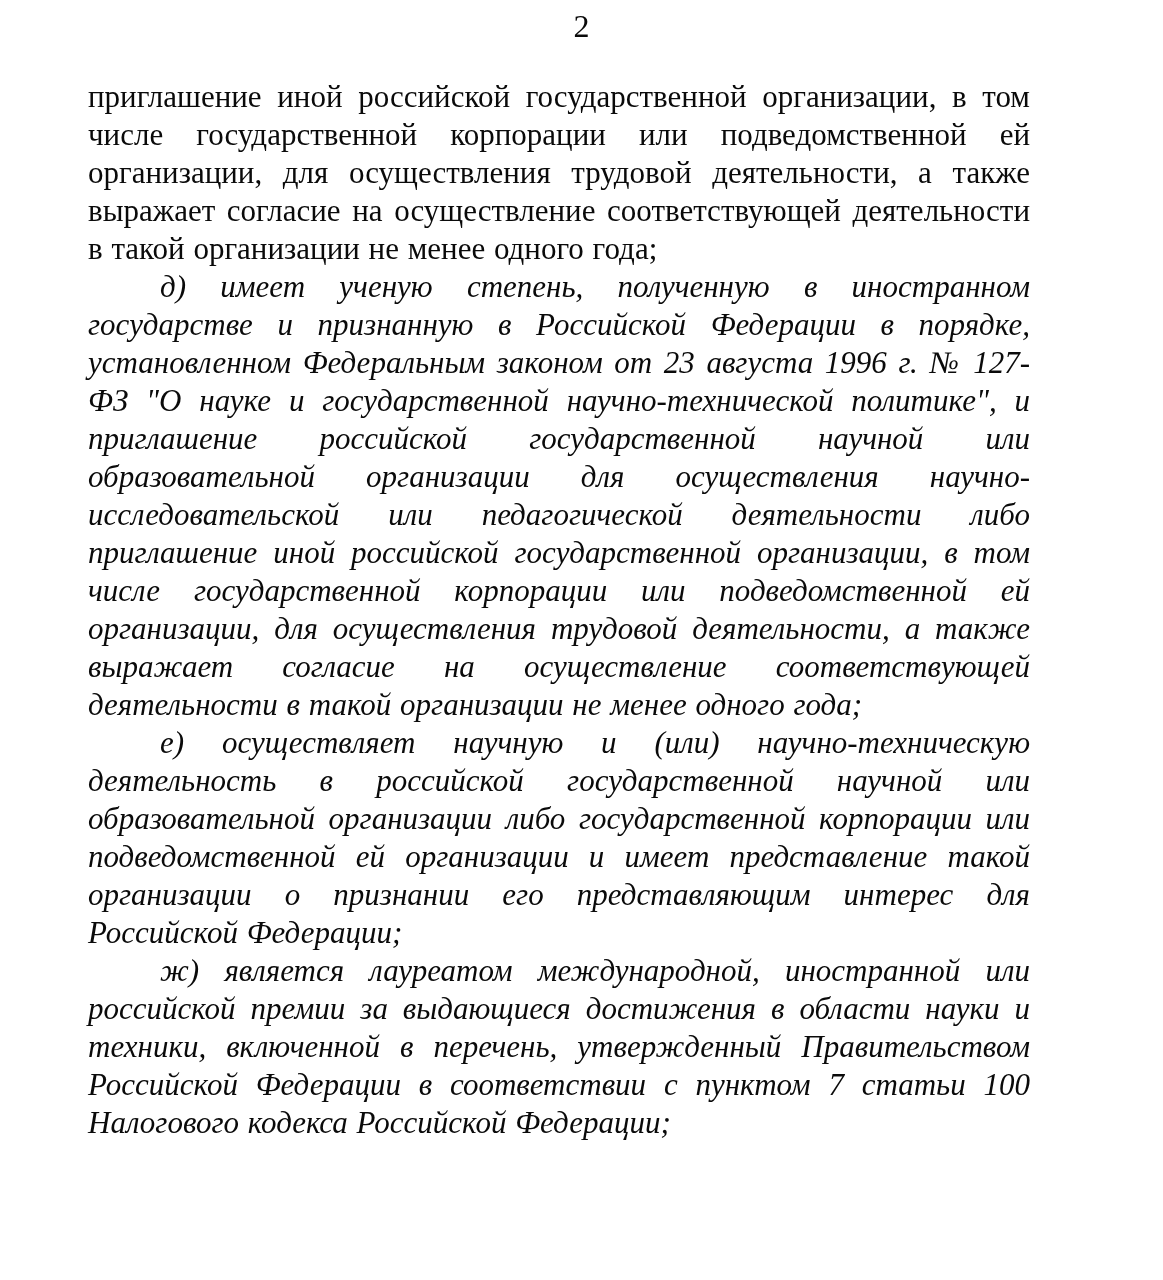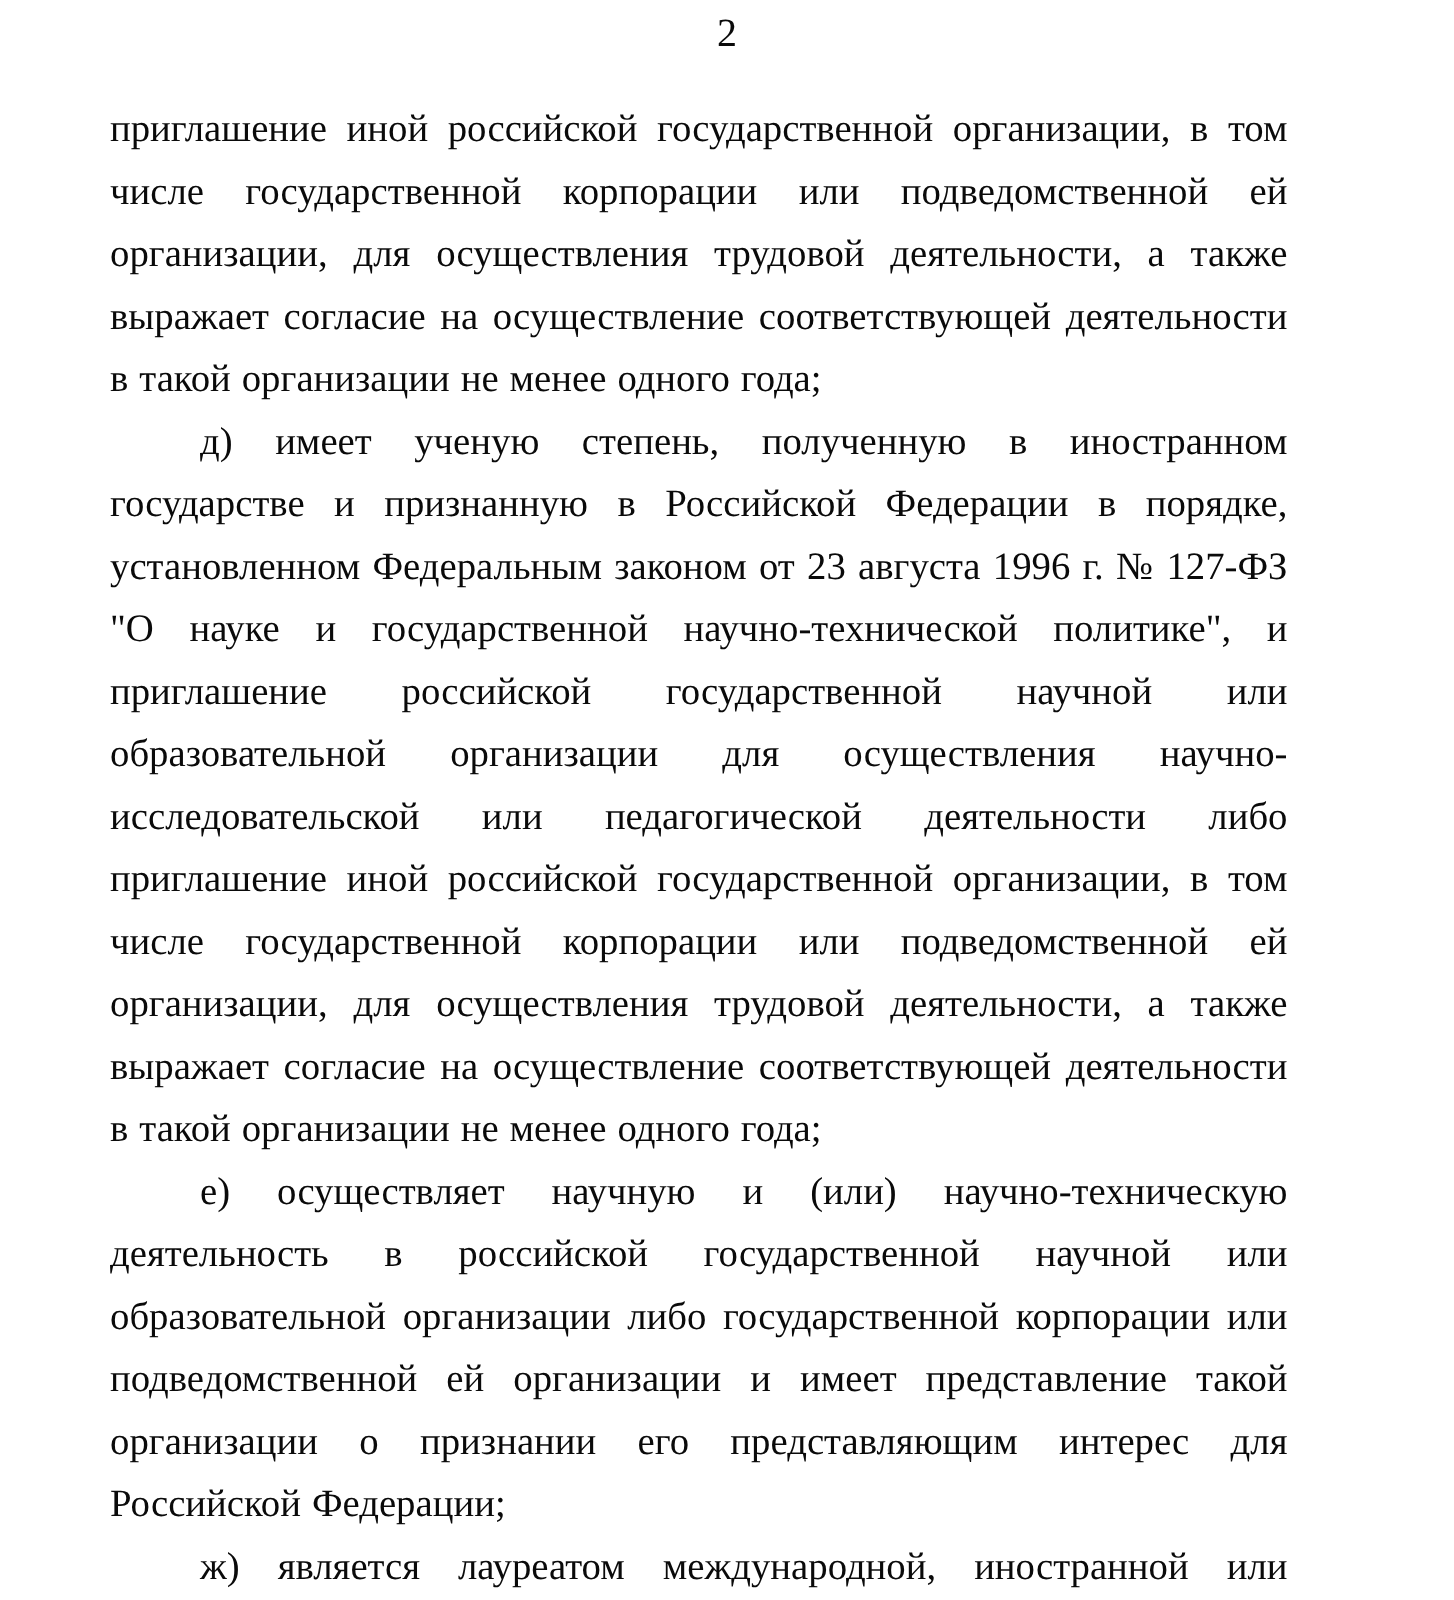--- a/index.html
+++ b/index.html
@@ -26,31 +26,32 @@
   .body-text {
     margin-top: 32px;
     margin-left: 88px;
     width: 942px;
   }
   .para {
     margin: 0;
     padding: 0;
     text-align: justify;
     font-size: 31px;
-    line-height: 50px;
+    line-height: 38px;
     word-spacing: 1px;
   }
   .para.indented {
     text-indent: 72px;
+    font-style: italic;
   }
 </style>
 </head>
 <body>
 
 <div class="sheet">
   <div class="page-number">2</div>
   <div class="body-text">
     <p class="para">приглашение иной российской государственной организации, в том числе государственной корпорации или подведомственной ей организации, для осуществления трудовой деятельности, а также выражает согласие на осуществление соответствующей деятельности в такой организации не менее одного года;</p>
     <p class="para indented">д) имеет ученую степень, полученную в иностранном государстве и признанную в Российской Федерации в порядке, установленном Федеральным законом от 23 августа 1996 г. № 127-ФЗ "О науке и государственной научно-технической политике", и приглашение российской государственной научной или образовательной организации для осуществления научно-исследовательской или педагогической деятельности либо приглашение иной российской государственной организации, в том числе государственной корпорации или подведомственной ей организации, для осуществления трудовой деятельности, а также выражает согласие на осуществление соответствующей деятельности в такой организации не менее одного года;</p>
     <p class="para indented">е) осуществляет научную и (или) научно-техническую деятельность в российской государственной научной или образовательной организации либо государственной корпорации или подведомственной ей организации и имеет представление такой организации о признании его представляющим интерес для Российской Федерации;</p>
-    <p class="para indented">ж) является лауреатом международной, иностранной или российской премии за выдающиеся достижения в области науки и техники, включенной в перечень, утвержденный Правительством Российской Федерации в соответствии с пунктом 7 статьи 217 Налогового кодекса Российской Федерации;</p>
+    <p class="para indented">ж) является лауреатом международной, иностранной или российской премии за выдающиеся достижения в области науки и техники, включенной в перечень, утвержденный Правительством Российской Федерации в соответствии с пунктом 7 статьи 100 Налогового кодекса Российской Федерации;</p>
   </div>
 </div>
 
 </body></html>

